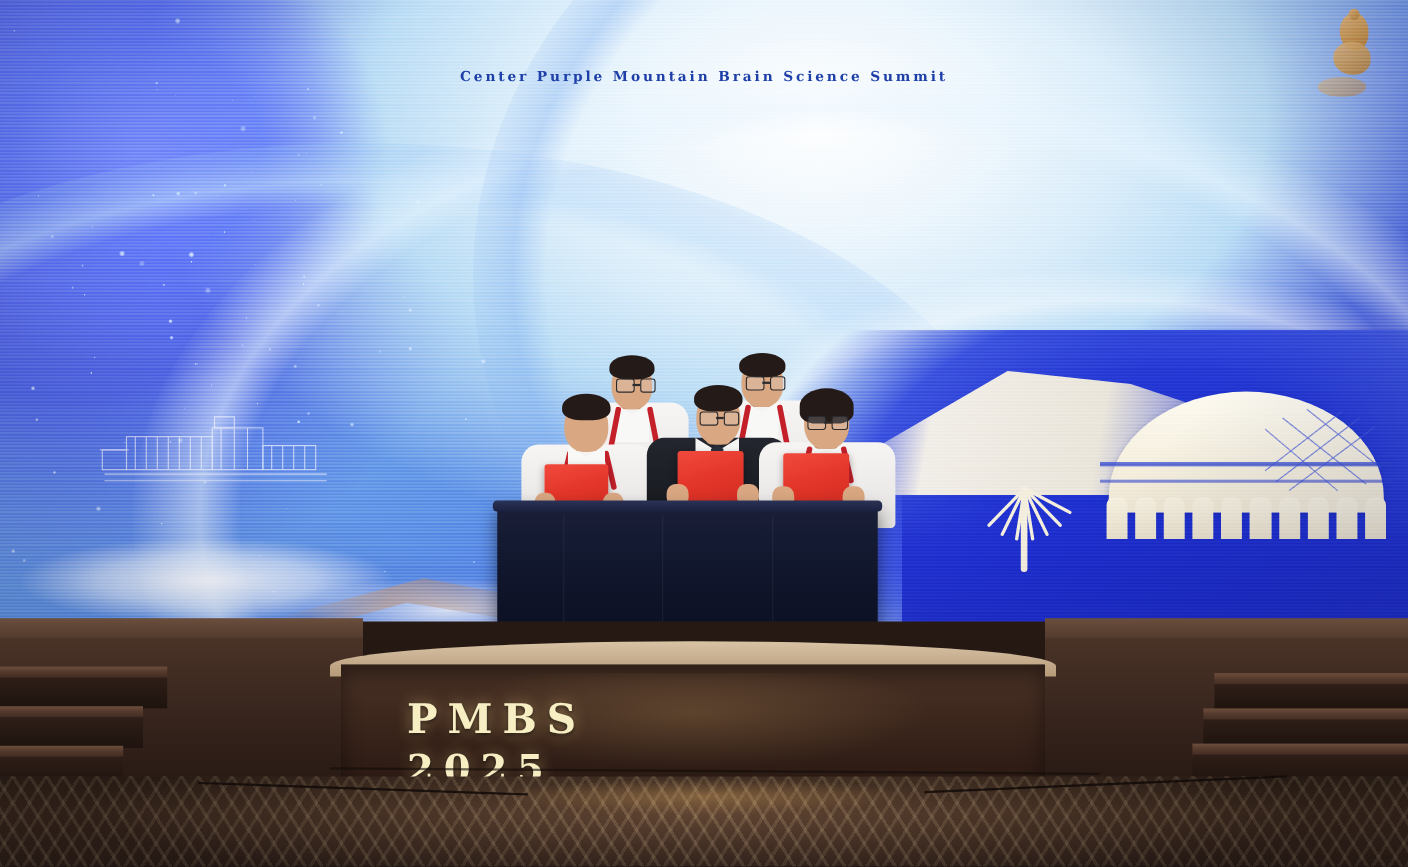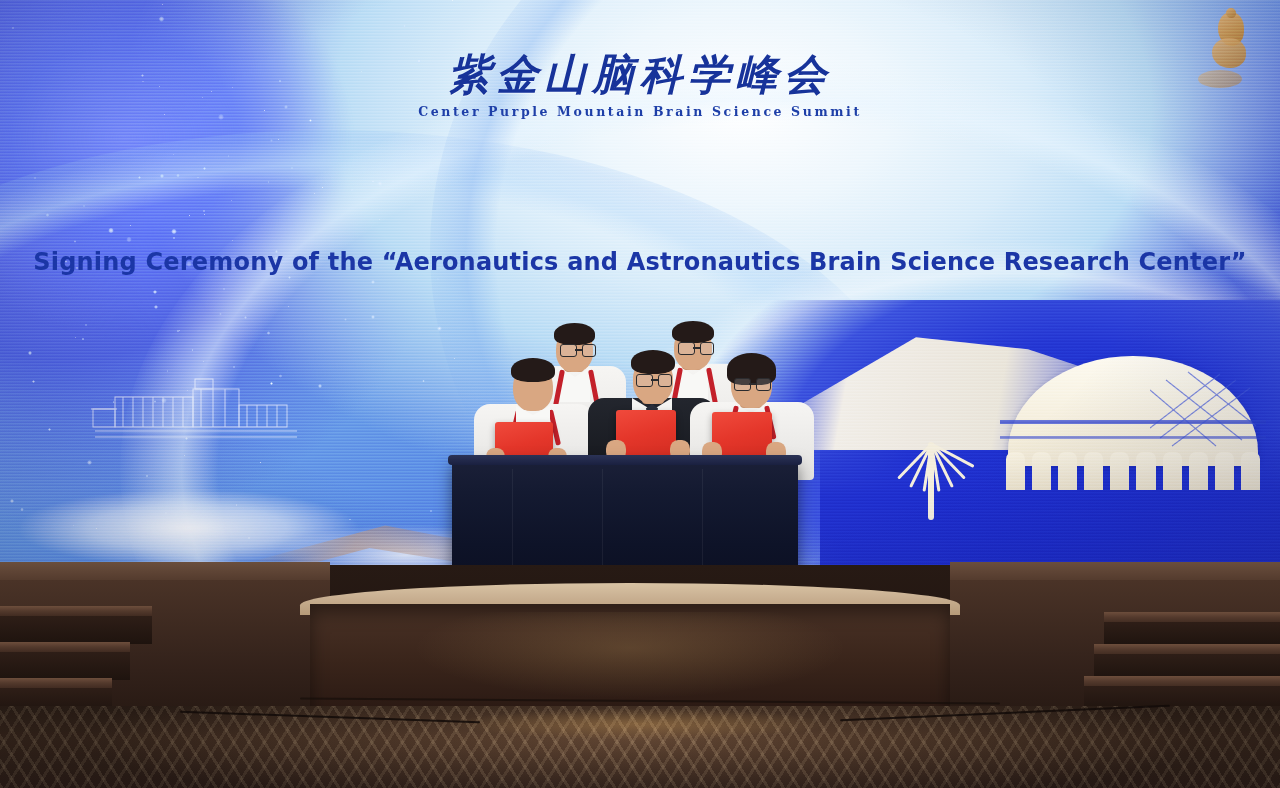--- a/index.html
+++ b/index.html
@@ -422,25 +422,23 @@
       <i style="left:22px;top:4px;width:26px;height:34px;"></i>
       <i style="left:16px;top:30px;width:34px;height:30px;opacity:.9"></i>
       <i style="left:2px;top:62px;width:44px;height:18px;opacity:.55;border-radius:50%;"></i>
       <i style="left:30px;top:0px;width:10px;height:10px;"></i>
     </div>
 
     <div class="scan"></div>
     <div class="vignette"></div>
 
     <div class="logo-wrap">
-      <div class="logo-cn">紫金山脑科学峰会</div>
       <div class="logo-en">Center Purple Mountain Brain Science Summit</div>
     </div>
 
-    <div class="title-en">Signing Ceremony of the “Aeronautics and Astronautics Brain Science Research Center”</div>
   </div>
 
   <div class="person" style="left:520px;top:318px;width:110px;height:150px;">
     <div class="torso shirt-white" style="left:6px;top:48px;width:100px;height:104px;"></div>
     <div class="neck" style="left:44px;top:38px;width:20px;height:16px;"></div>
     <div class="head" style="left:36px;top:10px;width:37px;height:44px;"></div>
     <div class="hair" style="left:34px;top:5px;width:41px;height:22px;"></div>
     <div class="glasses" style="left:40px;top:26px;width:32px;height:12px;">
       <i style="left:0;top:0"></i>
         <b></b>
@@ -549,20 +547,24 @@
   <div class="step-face" style="left:1104px;top:622px;width:176px;height:24px;"></div>
   <div class="step" style="left:1094px;top:644px;width:186px;height:13px;"></div>
   <div class="step-face" style="left:1094px;top:654px;width:186px;height:24px;"></div>
   <div class="step" style="left:1084px;top:676px;width:196px;height:13px;"></div>
   <div class="step-face" style="left:1084px;top:686px;width:196px;height:26px;"></div>
 
   <div class="platform-top"></div>
   <div class="platform-front"></div>
   <div class="plat-glow"></div>
 
+  <div class="pmbs">
+    <span class="l1">PMBS</span>
+    <span class="l2">2025</span>
+  </div>
 
   <div class="carpet">
     <div class="carpet-dim"></div>
   </div>
   <div class="floorglow"></div>
   <div class="cable" style="left:180px;top:716px;width:300px;transform:rotate(2deg);"></div>
   <div class="cable" style="left:840px;top:712px;width:330px;transform:rotate(-2.5deg);"></div>
   <div class="cable" style="left:300px;top:700px;width:700px;transform:rotate(0.4deg);opacity:.6"></div>
 
 </div>

